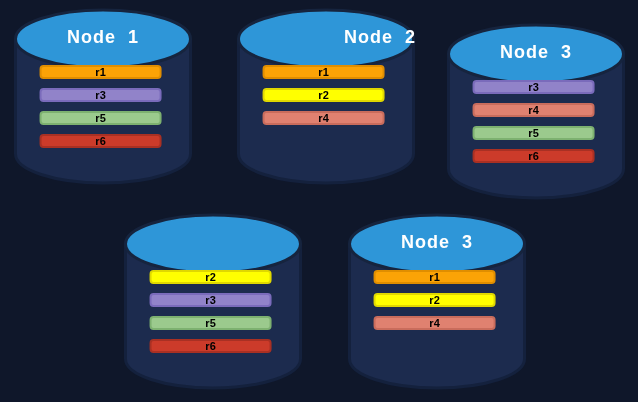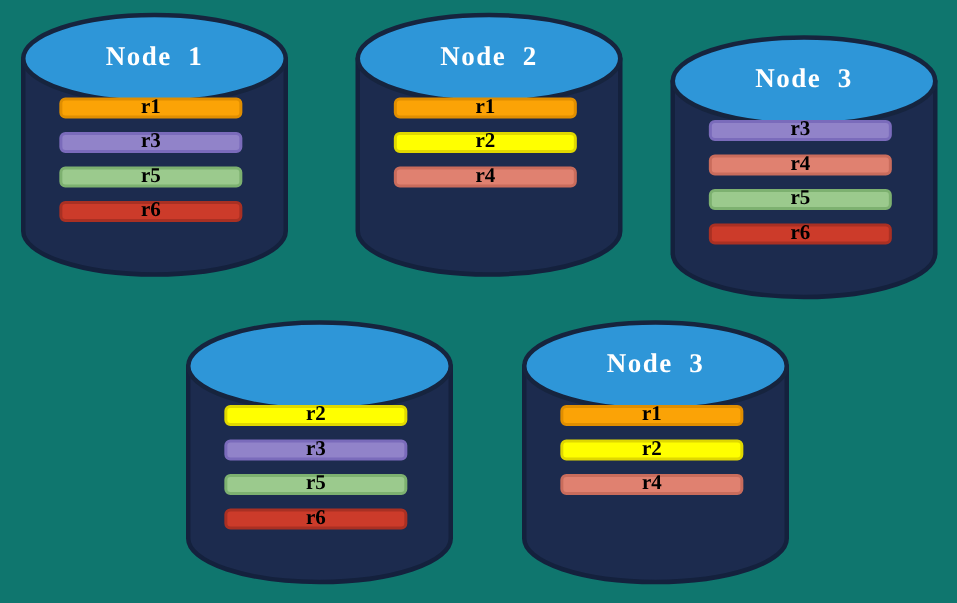--- a/index.html
+++ b/index.html
@@ -4,23 +4,23 @@
 <style>
   html, body {
     margin: 0;
     padding: 0;
     background: #ffffff;
   }
   #canvas {
     position: relative;
     width: 638px;
     height: 402px;
-    background: #0f766e;
+    background: #0f172a;
     overflow: hidden;
-    font-family: Liberation Serif, serif;
+    font-family: Liberation Sans, sans-serif;
   }
   .cylinder {
     position: absolute;
     width: 180px;
     height: 184px;
   }
   .pos-0 { left: 13px;  top: 5px; }
   .pos-1 { left: 236px; top: 5px; }
   .pos-2 { left: 446px; top: 20px; }
   .pos-3 { left: 123px; top: 210px; }
@@ -54,21 +54,21 @@
     gap: 9px;
   }
   .bar {
     box-sizing: border-box;
     height: 14px;
     border: 2px solid;
     border-radius: 4px;
     display: flex;
     align-items: center;
     justify-content: center;
-    font-size: 14px;
+    font-size: 11px;
     font-weight: bold;
     line-height: 1;
   }
 </style>
 </head>
 <body>
 
 <div id="canvas">
 
     <div class="cylinder pos-0">
@@ -83,21 +83,21 @@
         <div class="bar" style="background: rgb(155, 202, 141); border-color: rgb(125, 177, 112); color: rgb(0, 0, 0);">r5</div>
         <div class="bar" style="background: rgb(204, 59, 42); border-color: rgb(169, 48, 35); color: rgb(0, 0, 0);">r6</div>
       </div>
     </div>
 
     <div class="cylinder pos-1">
       <svg class="cyl-svg" viewBox="0 0 180 184" aria-hidden="true">
         <path class="body-path" d="M 2.5 34 L 2.5 149 A 87.5 29 0 0 0 177.5 149 L 177.5 34 Z" stroke-width="3" stroke-linejoin="round" fill="#1c2b4e" stroke="#14213d"></path>
         <ellipse class="top-ellipse" cx="90" cy="34" rx="87.5" ry="29" stroke-width="3" fill="#2e96d8" stroke="#16243e"></ellipse>
       </svg>
-      <div class="node-title" style="color: rgb(255, 255, 255);">Node  2</div>
+      <div class="node-title" style="color: rgb(255, 255, 255); text-align: right;">Node  2</div>
       <div class="bars">
         <div class="bar" style="background: rgb(251, 163, 6); border-color: rgb(224, 142, 0); color: rgb(0, 0, 0);">r1</div>
         <div class="bar" style="background: rgb(255, 255, 0); border-color: rgb(224, 216, 0); color: rgb(0, 0, 0);">r2</div>
         <div class="bar" style="background: rgb(224, 129, 112); border-color: rgb(201, 108, 92); color: rgb(0, 0, 0);">r4</div>
       </div>
     </div>
 
     <div class="cylinder pos-2">
       <svg class="cyl-svg" viewBox="0 0 180 184" aria-hidden="true">
         <path class="body-path" d="M 2.5 34 L 2.5 149 A 87.5 29 0 0 0 177.5 149 L 177.5 34 Z" stroke-width="3" stroke-linejoin="round" fill="#1c2b4e" stroke="#14213d"></path>

